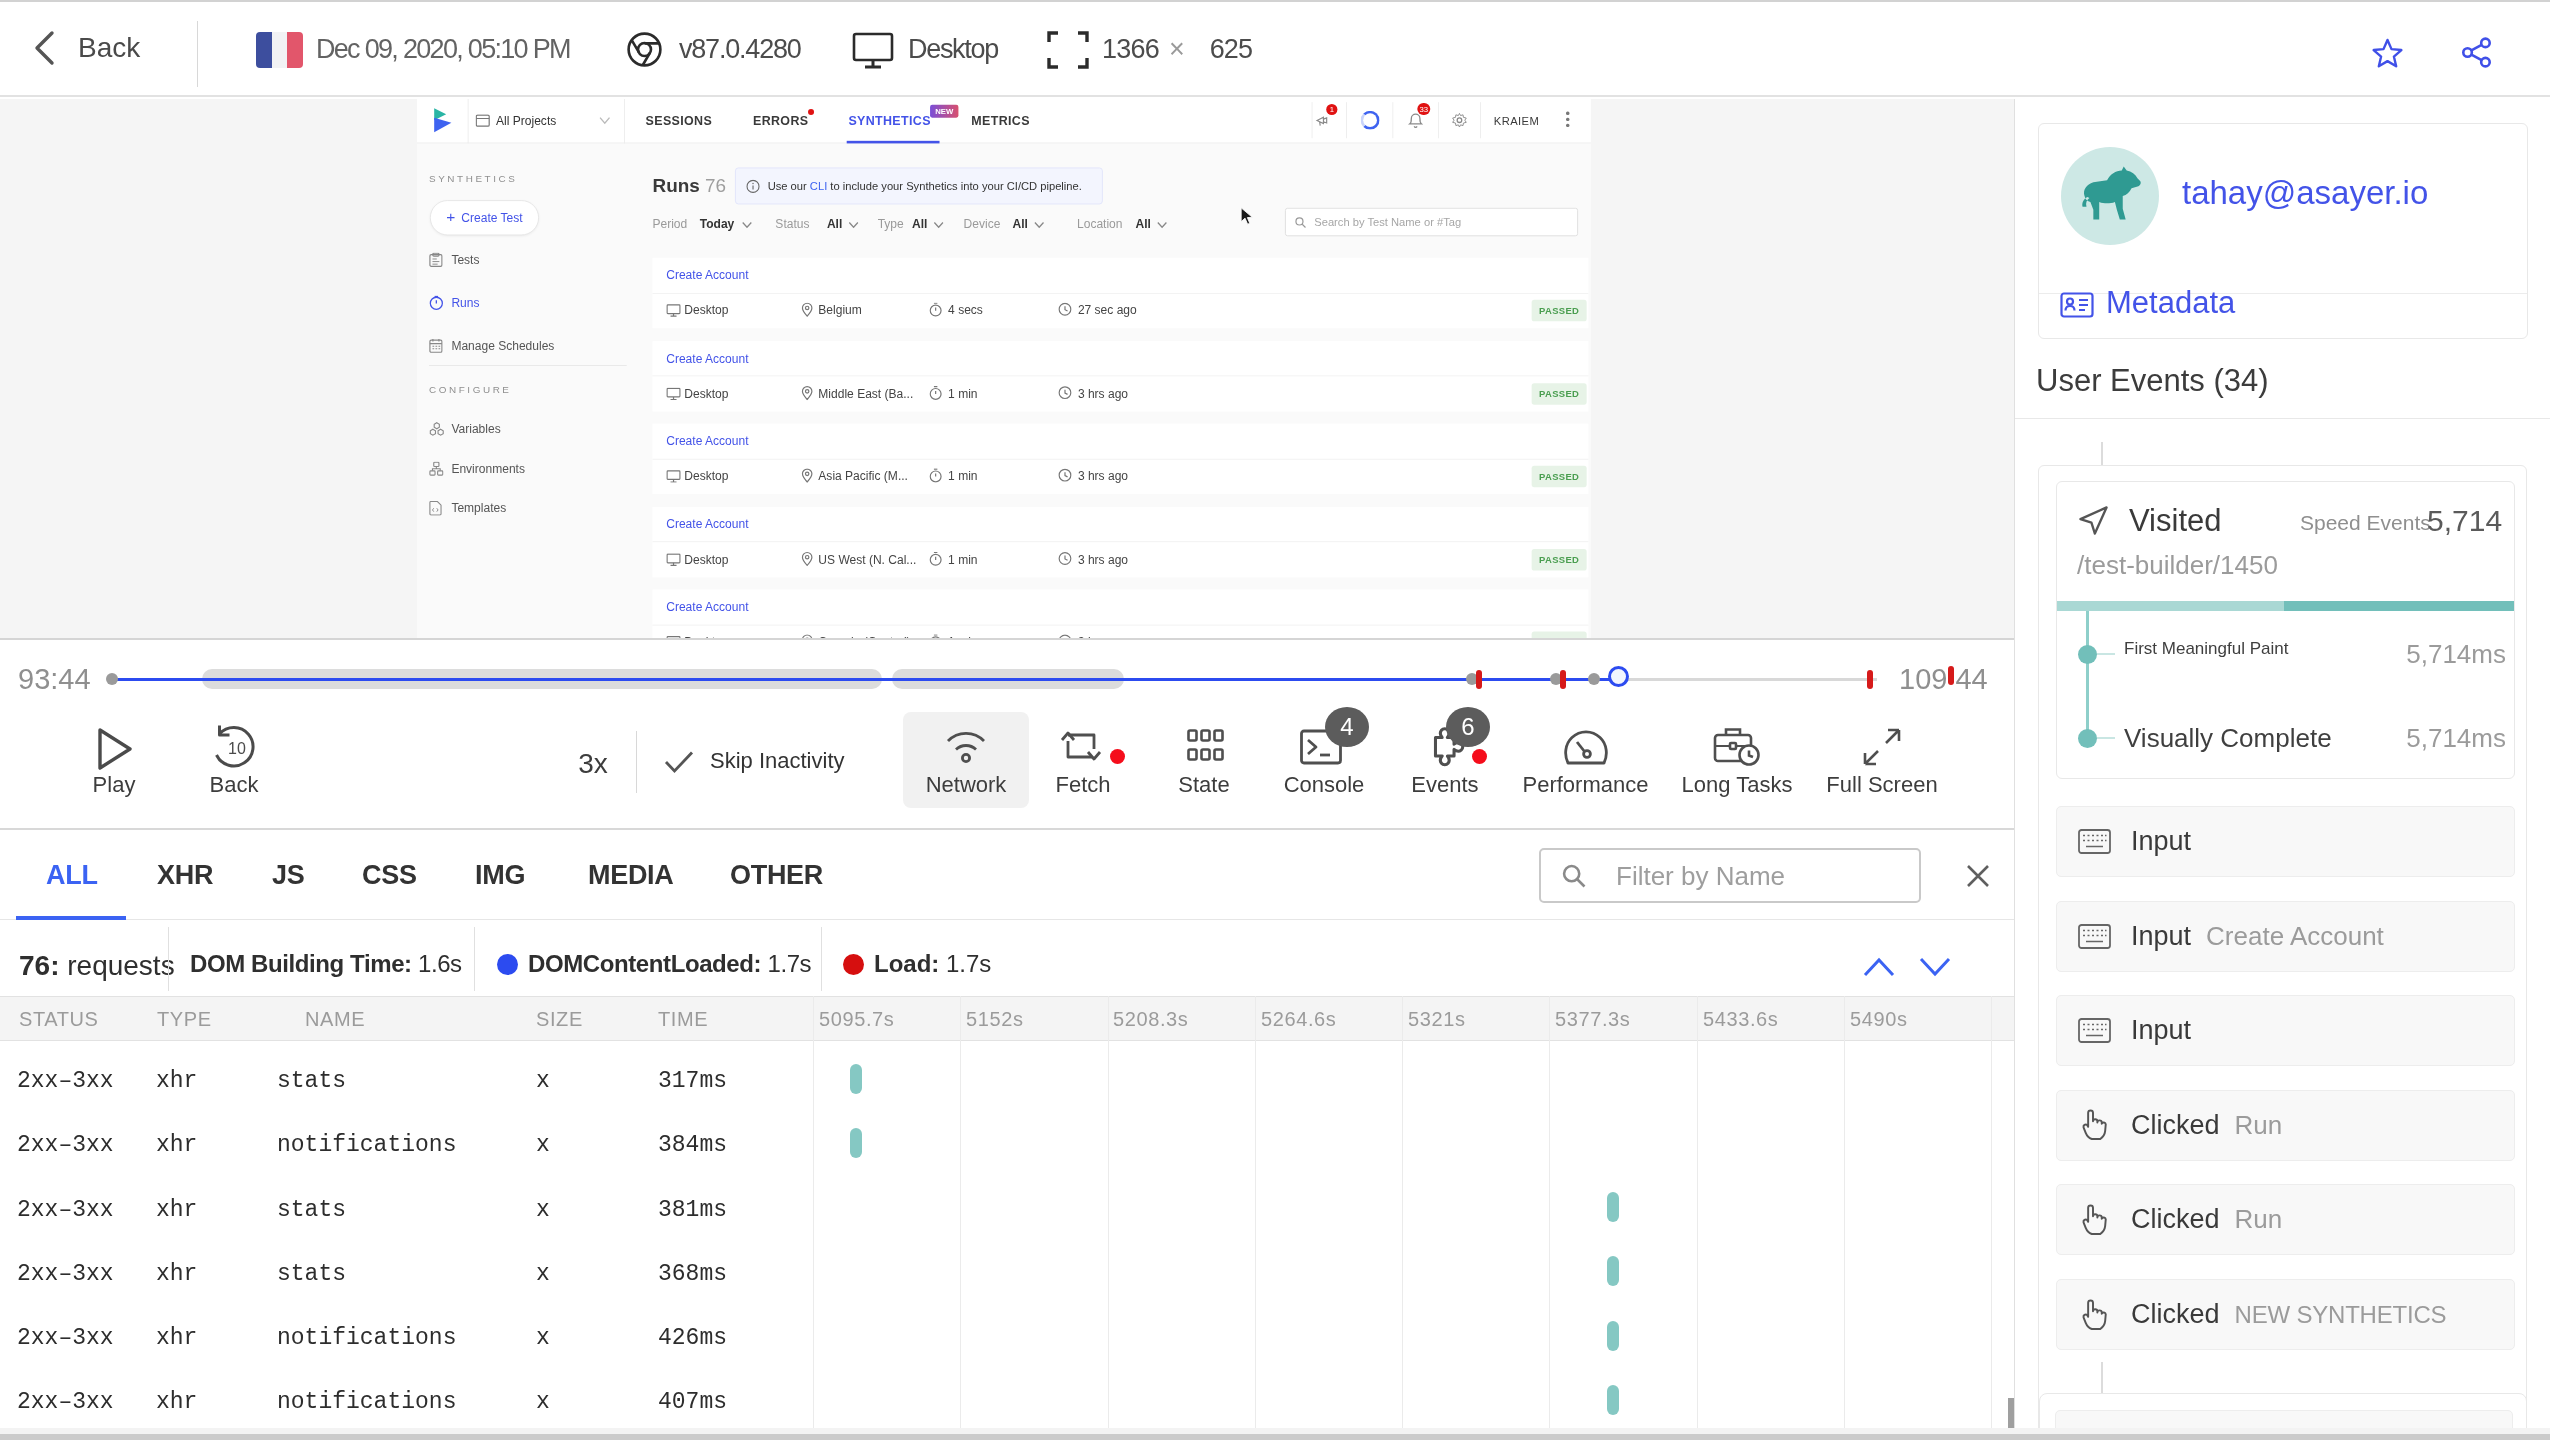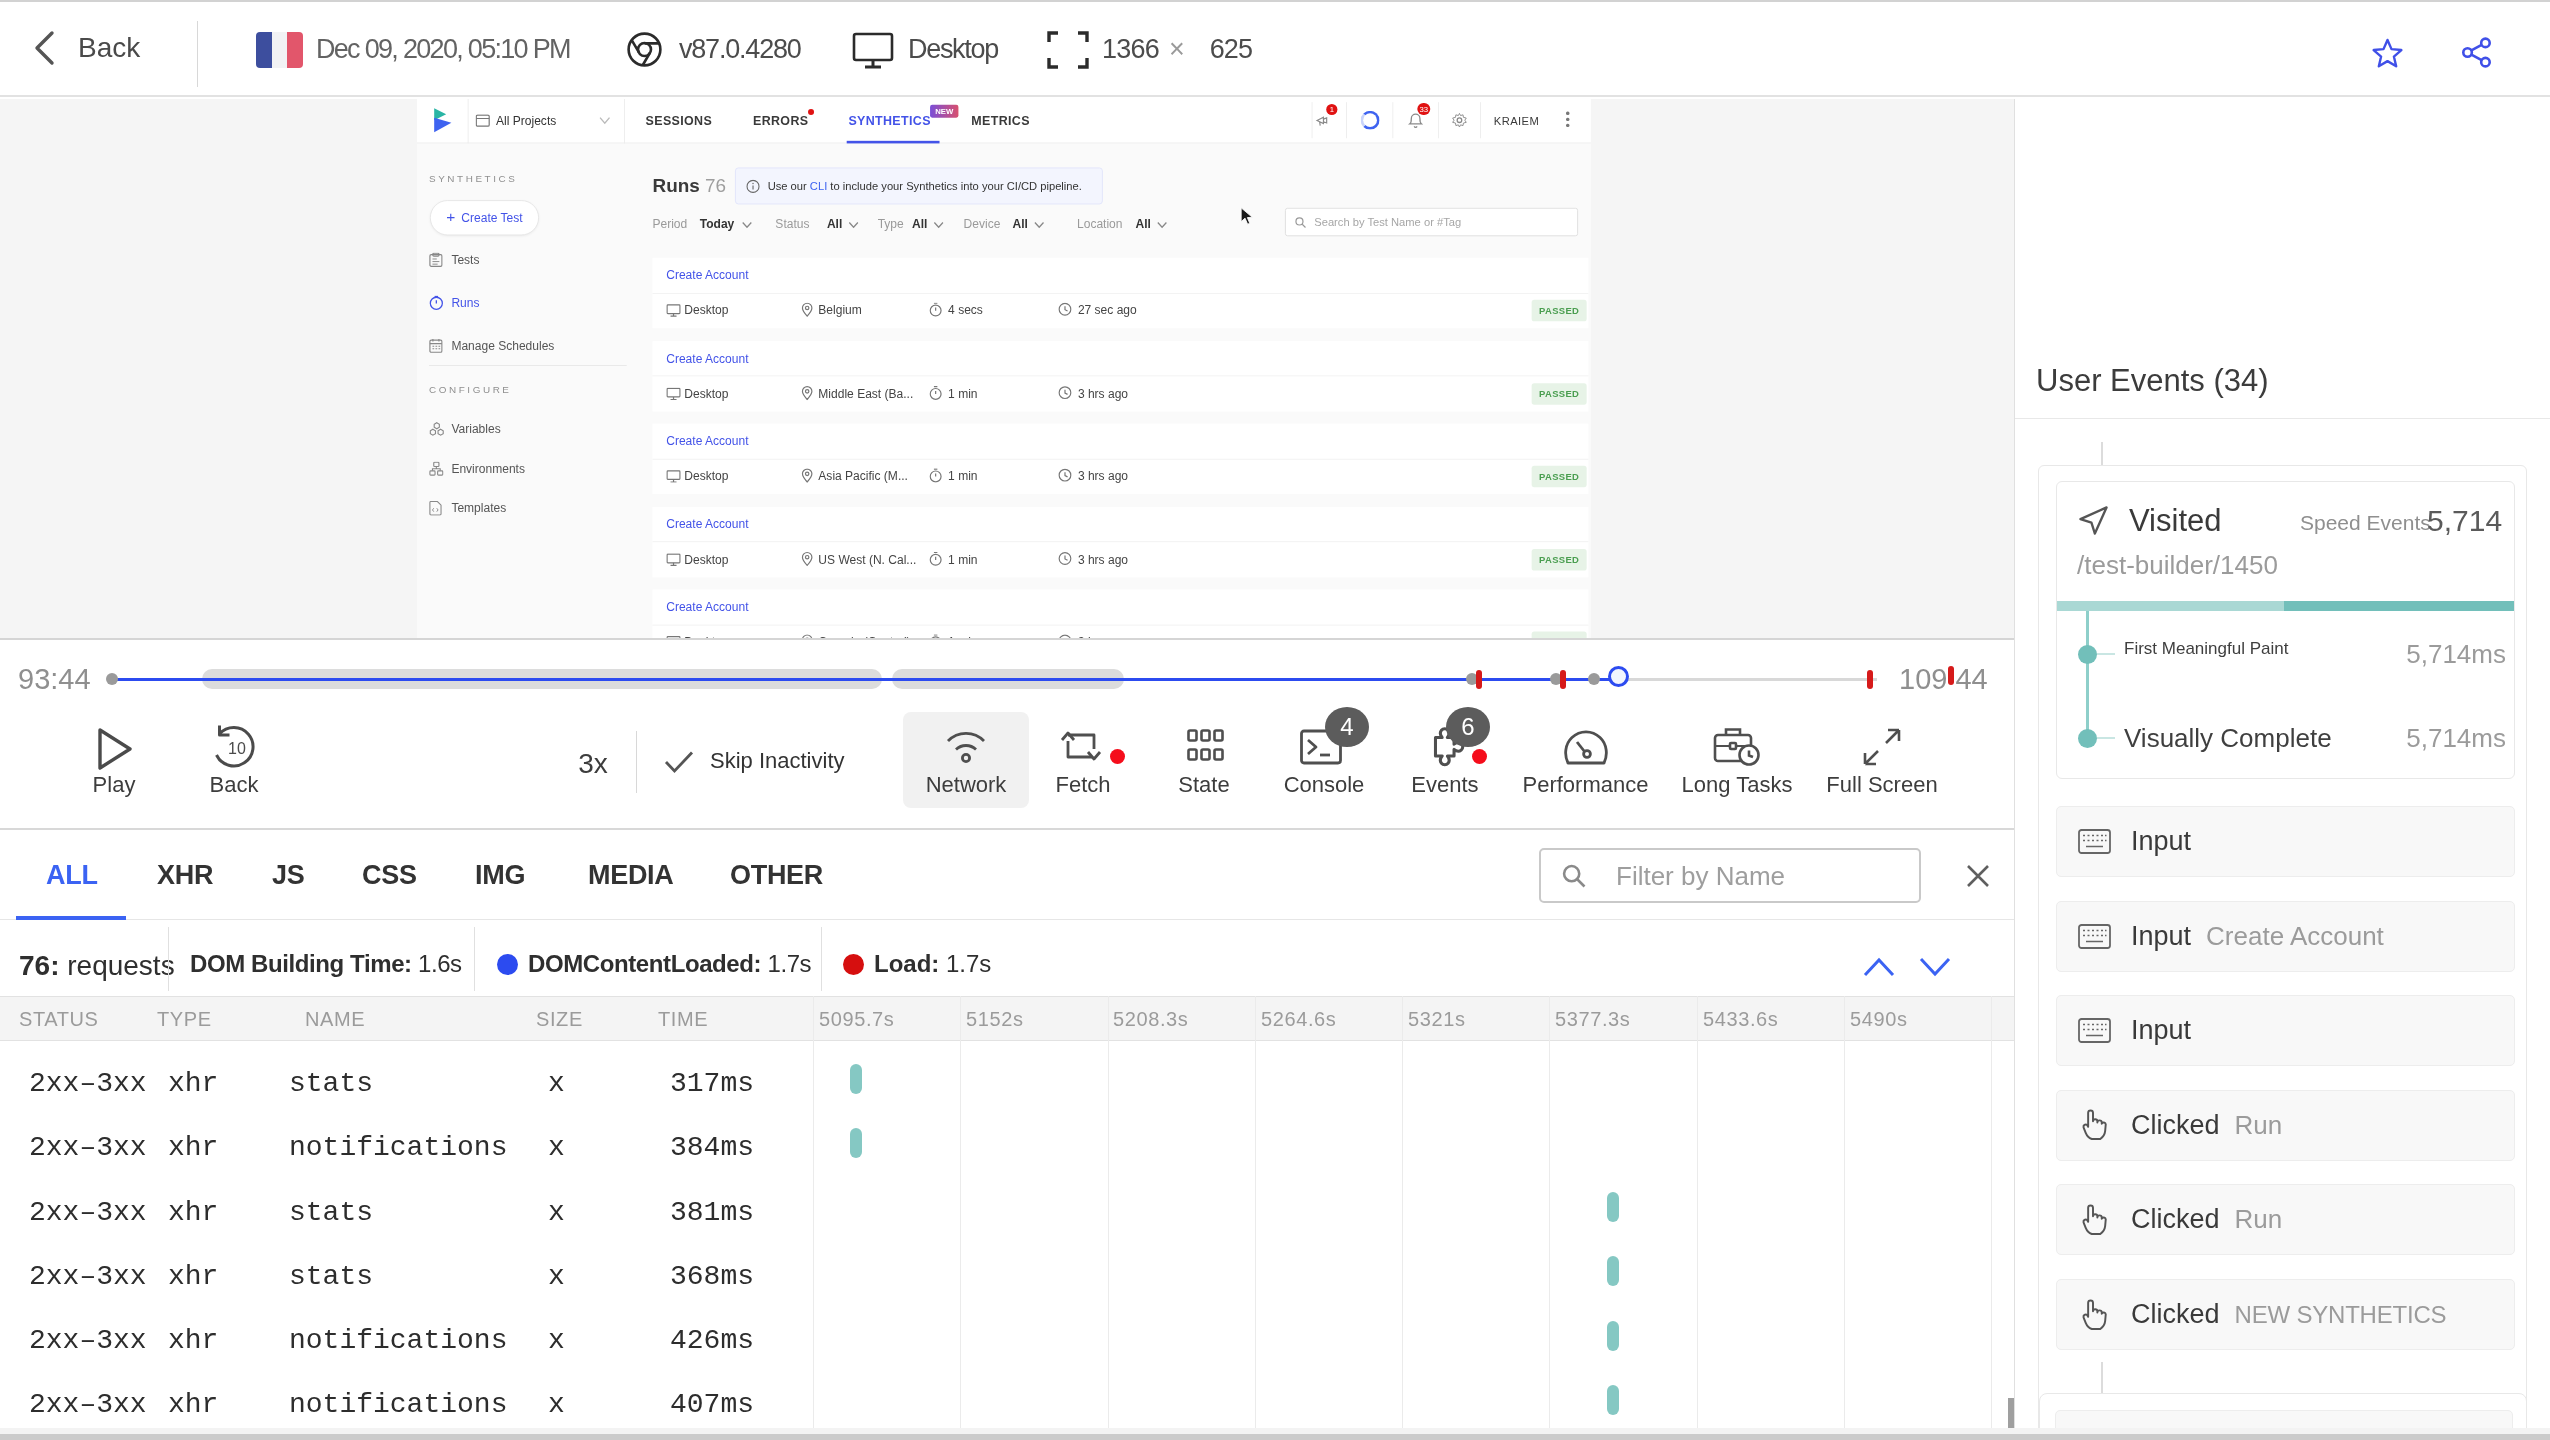--- a/index.html
+++ b/index.html
@@ -24,21 +24,21 @@
 #timesec { position:absolute; left:0; top:642px; width:2014px; height:186px; background:#fff; }
 #tl-left { position:absolute; left:18px; top:21px; font-size:29px; color:#8f8f8f; }
 #tl-right { position:absolute; left:1899px; top:21px; font-size:29px; color:#8f8f8f; }
 .ctl-label { font-size:22px; color:#3d3d3d; text-align:center; }
 
 
 #netpanel { position:absolute; left:0; top:828px; width:2014px; height:600px; background:#fff; border-top:2px solid #d8d8d8; }
 .tab { position:absolute; top:0; height:78px; display:flex; align-items:center; font-size:27px; font-weight:bold; color:#333; letter-spacing:-0.3px; }
 #thead { position:absolute; left:0; top:166px; width:2014px; height:45px; background:#f4f4f4; border-top:1px solid #e2e2e2; border-bottom:1px solid #e2e2e2; }
 .th { position:absolute; top:0; height:45px; display:flex; align-items:center; color:#9b9b9b; font-size:20px; letter-spacing:0.6px; }
-.mono { font-family:"Liberation Mono", monospace; font-size:28px; color:#2d2d2d;margin-left:12px; }
+.mono { font-family:"Liberation Mono", monospace; font-size:23px; color:#2d2d2d; }
 .bar { position:absolute; width:12px; height:30px; border-radius:6px; background:#85c8c3; }
 
 
 #sidebar { position:absolute; left:2014px; top:99px; width:536px; height:1341px; background:#fff; border-left:1px solid #e0e0e0; }
 .card { position:absolute; background:#fff; border:1px solid #e8e8e8; border-radius:6px; }
 .evrow { position:absolute; left:17px; width:459px; background:#f8f8f8; border:1px solid #ededed; border-radius:5px; display:flex; align-items:center; }
 .evrow .t1 { font-size:27px; color:#3a3a3a; }
 .evrow .t2 { font-size:26px; color:#9b9b9b; margin-left:15px; }
 
 
@@ -557,20 +557,36 @@
     <div class="mono abs" style="left:156px;top:559.3px;">xhr</div>
     <div class="mono abs" style="left:277px;top:559.3px;">notifications</div>
     <div class="mono abs" style="left:536px;top:559.3px;">x</div>
     <div class="mono abs" style="left:658px;top:559.3px;">407ms</div>
     <div class="bar" style="left:1607px;top:554.8px;"></div>
     <div class="abs" style="left:2008px;top:568px;width:6px;height:32px;background:#9f9f9f;"></div>
     <div class="abs" style="left:0;top:598px;width:2014px;height:1px;background:#dcdcdc;"></div>
   </div>
   <div id="sidebar">
 
+    <div class="card" style="left:23px;top:24px;width:490px;height:216px;">
+      <div class="abs" style="left:22px;top:23px;width:98px;height:98px;border-radius:50%;background:#cde8e5;overflow:hidden;">
+        <svg width="98" height="98" viewBox="0 0 100 100">
+            <path d="M24 50 C22 44 26 38 33 36 L47 34 C50 28 56 24 62 24 L64 20 L67 24 C72 25 76 28 78 32 L81 35 C82 37 81 39 79 40 L72 42 C70 46 67 49 63 50 L63 63 L66 74 L60 74 L57 64 L55 56 C50 58 44 58 39 56 L39 74 L33 74 L33 64 L30 56 C26 55 25 53 24 50 Z M27 51 C23 53 21 57 22 61 L26 61 C25 57 26 54 29 52 Z" fill="#2f9a92"></path>
+          </svg>
+      </div>
+      <div class="abs" style="left:143px;top:50px;font-size:33px;color:#4353e8;">tahay@asayer.io</div>
+      <div class="abs" style="left:0;top:169px;width:488px;height:1px;background:#ececec;"></div>
+      <svg class="abs" style="left:21px;top:168px;" width="34" height="26" viewBox="0 0 34 26" fill="none" stroke="#4353e8" stroke-width="2.2">
+          <rect x="1.5" y="1.5" width="31" height="23" rx="2.5"></rect>
+          <circle cx="10" cy="9.5" r="3"></circle>
+          <path d="M5.5 18.5 C5.5 15.5 7.5 14 10 14 C12.5 14 14.5 15.5 14.5 18.5"></path>
+          <path d="M19 8 L28 8 M19 13 L28 13 M19 18 L25 18"></path>
+        </svg>
+      <div class="abs" style="left:67px;top:161px;font-size:31px;color:#4353e8;">Metadata</div>
+    </div>
     <div class="abs" style="left:21px;top:264px;font-size:31px;color:#3c3c3c;">User Events (34)</div>
     <div class="abs" style="left:0;top:319px;width:536px;height:1px;background:#e8e8e8;"></div>
     <div class="abs" style="left:86px;top:343px;width:2px;height:23px;background:#dcdcdc;"></div>
 
     <div class="card" style="left:23px;top:366px;width:489px;height:1082px;">
 
       <div class="abs" style="left:17px;top:15px;width:459px;height:298px;border:1px solid #e8e8e8;border-radius:6px;overflow:hidden;">
         <svg class="abs" style="left:20px;top:22px;" width="33" height="33" viewBox="0 0 24 24" fill="none" stroke="#555" stroke-width="1.7" stroke-linejoin="round">
             <path d="M2.5 11 L21.5 2.5 L13 21.5 L10.5 13.5 Z"></path>
           </svg>

